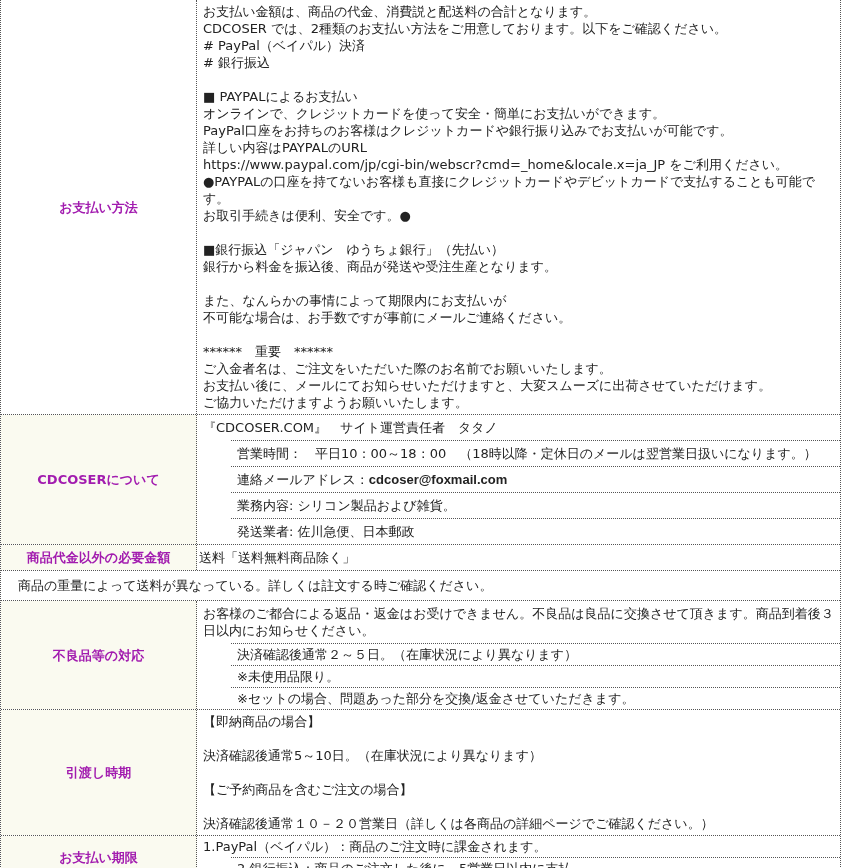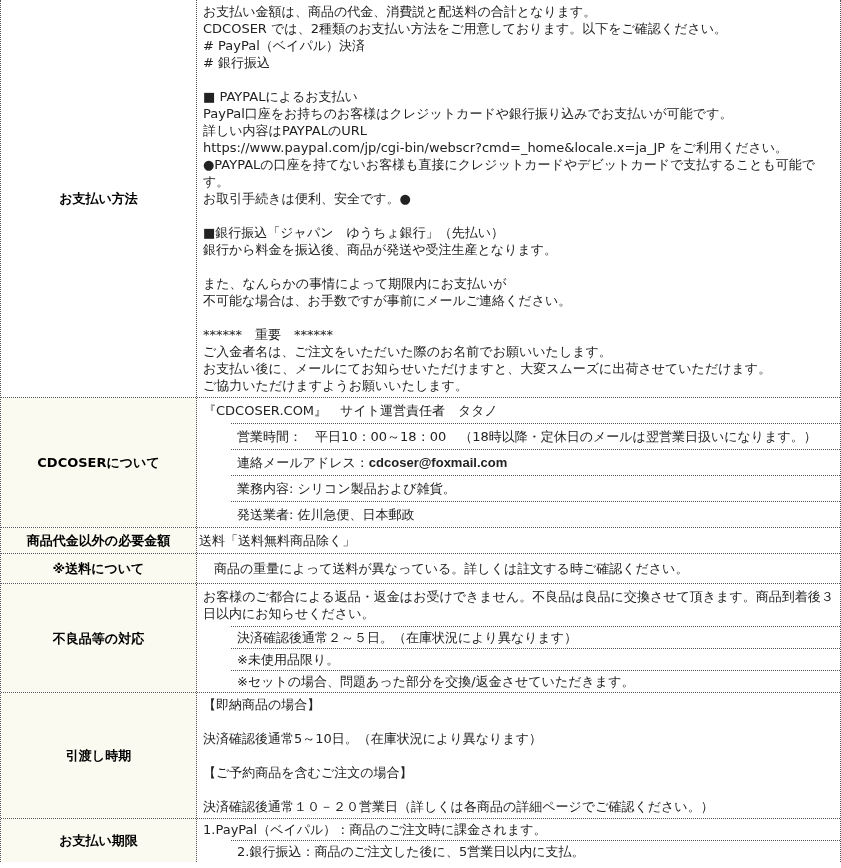--- a/index.html
+++ b/index.html
@@ -20,21 +20,21 @@
   .row + .row { border-top: 1px dotted #555; }
   .hcell {
     flex: 0 0 196px;
     width: 196px;
     box-sizing: border-box;
     display: flex;
     align-items: center;
     justify-content: center;
     text-align: center;
     font-weight: bold;
-    color: #000000;
+    color: #a21caf;
     background: #fafaf0;
     border-right: 1px dotted #555;
     padding: 2px 4px;
     line-height: 17px;
   }
   .hcell.white { background: #ffffff; }
   .ccell { flex: 1 1 auto; background: #ffffff; min-width: 0; }
   .pad { padding: 3px 6px; }
   .line {
     min-height: 17px;
@@ -58,20 +58,21 @@
 
   <div class="row">
     <div class="hcell white">お支払い方法</div>
     <div class="ccell pad">
       <div class="line">お支払い金額は、商品の代金、消費説と配送料の合計となります。</div>
       <div class="line">CDCOSER では、2種類のお支払い方法をご用意しております。以下をご確認ください。</div>
       <div class="line"># PayPal（ベイパル）決済</div>
       <div class="line"># 銀行振込</div>
       <div class="line"></div>
       <div class="line">■ PAYPALによるお支払い</div>
+      <div class="line">オンラインで、クレジットカードを使って安全・簡単にお支払いができます。</div>
       <div class="line">PayPal口座をお持ちのお客様はクレジットカードや銀行振り込みでお支払いが可能です。</div>
       <div class="line">詳しい内容はPAYPALのURL</div>
       <div class="line">https://www.paypal.com/jp/cgi-bin/webscr?cmd=_home&amp;locale.x=ja_JP をご利用ください。</div>
       <div class="line">●PAYPALの口座を持てないお客様も直接にクレジットカードやデビットカードで支払することも可能です。</div>
       <div class="line">お取引手続きは便利、安全です。●</div>
       <div class="line"></div>
       <div class="line">■銀行振込「ジャパン　ゆうちょ銀行」（先払い）</div>
       <div class="line">銀行から料金を振込後、商品が発送や受注生産となります。</div>
       <div class="line"></div>
       <div class="line">また、なんらかの事情によって期限内にお支払いが</div>
@@ -96,21 +97,20 @@
   </div>
 
   <div class="row">
     <div class="hcell">商品代金以外の必要金額</div>
     <div class="ccell">
       <div class="single">送料「送料無料商品除く」</div>
     </div>
   </div>
 
   <div class="row">
-    <div class="hcell">※送料について</div>
     <div class="ccell">
       <div class="single" style="padding-top:6px;padding-bottom:6px;margin-left:15px;">商品の重量によって送料が異なっている。詳しくは註文する時ご確認ください。</div>
     </div>
   </div>
 
   <div class="row">
     <div class="hcell">不良品等の対応</div>
     <div class="ccell">
       <div class="sub">お客様のご都合による返品・返金はお受けできません。不良品は良品に交換させて頂きます。商品到着後３日以内にお知らせください。</div>
       <div class="sub tight">決済確認後通常２～５日。（在庫状況により異なります）</div>

